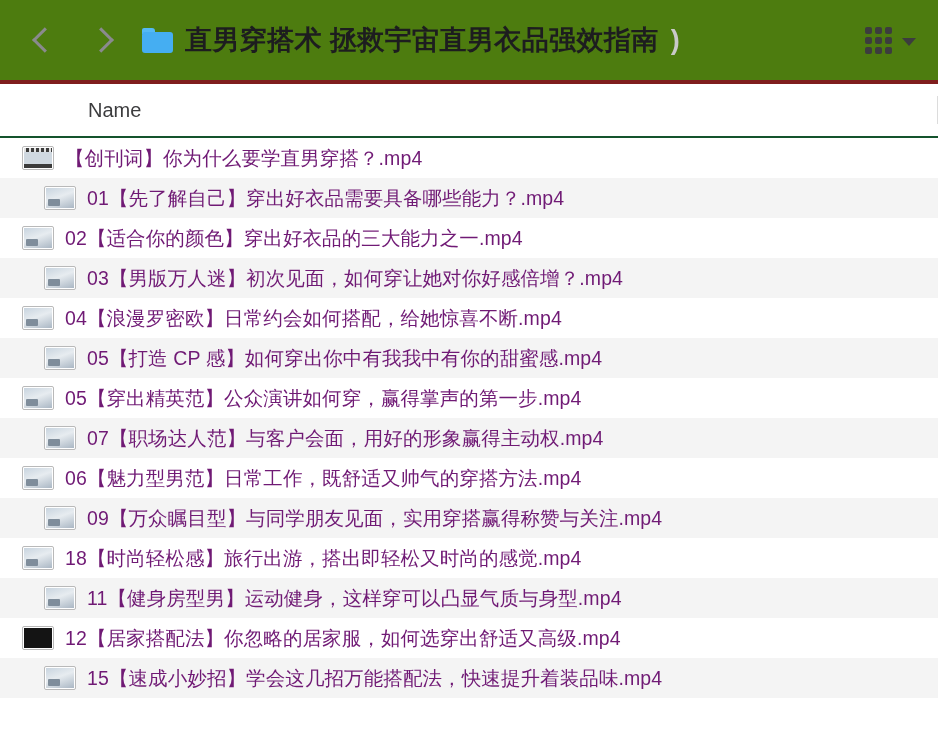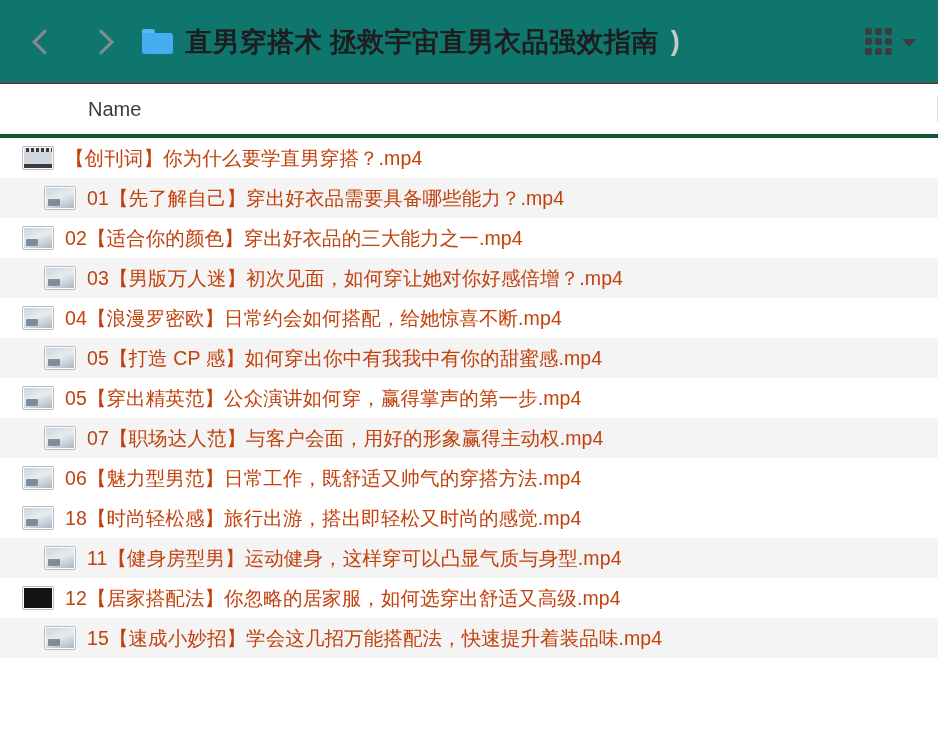--- a/index.html
+++ b/index.html
@@ -12,22 +12,22 @@
     height: 750px;
     font-family: "Liberation Sans", sans-serif;
     color: #1d1d1f;
     overflow: hidden;
   }
 
   
   .toolbar {
     position: relative;
     height: 84px;
-    background: #0f766e;
-    border-bottom: 1px solid #7f1d1d;
+    background: #4d7c0f;
+    border-bottom: 4px solid #7f1d1d;
     display: flex;
     align-items: center;
     box-sizing: border-box;
     padding: 0 22px 0 30px;
     text-align: right;
   }
   .nav-buttons {
     display: flex;
     align-items: center;
     gap: 34px;
@@ -133,21 +133,21 @@
     border-left: 7px solid transparent;
     border-right: 7px solid transparent;
     border-top: 8px solid #3c3c3e;
     margin-top: 3px;
   }
 
   
   .col-header {
     height: 54px;
     background: #ffffff;
-    border-bottom: 4px solid #14532d;
+    border-bottom: 2px solid #14532d;
     display: flex;
     align-items: center;
     box-sizing: border-box;
     padding-left: 88px;
     position: relative;
   }
   .col-header .col-name {
     font-size: 20px;
     color: #3c3c3e;
   }
@@ -221,21 +221,21 @@
     top: 0;
     bottom: 0;
     background:
       repeating-linear-gradient(90deg, rgba(255,255,255,.85) 0 2px, transparent 2px 5px);
     height: 4px;
     width: auto;
     border-radius: 0;
   }
   .file-name {
     font-size: 19.5px;
-    color: #c2410c;
+    color: #701a75;
     white-space: nowrap;
     letter-spacing: 0.1px;
   }
 </style>
 </head>
 <body>
 
 <div class="toolbar">
   <div class="nav-buttons">
     <div class="chev back"></div>
@@ -320,20 +320,26 @@
         <div class="thumb"></div>
       </div>
       <div class="file-name">07【职场达人范】与客户会面，用好的形象赢得主动权.mp4</div>
     </div>
     <div class="file-row">
       <div class="file-icon">
         <div class="thumb"></div>
       </div>
       <div class="file-name">06【魅力型男范】日常工作，既舒适又帅气的穿搭方法.mp4</div>
     </div>
+    <div class="file-row alt">
+      <div class="file-icon">
+        <div class="thumb"></div>
+      </div>
+      <div class="file-name">09【万众瞩目型】与同学朋友见面，实用穿搭赢得称赞与关注.mp4</div>
+    </div>
     <div class="file-row">
       <div class="file-icon">
         <div class="thumb"></div>
       </div>
       <div class="file-name">18【时尚轻松感】旅行出游，搭出即轻松又时尚的感觉.mp4</div>
     </div>
     <div class="file-row alt">
       <div class="file-icon">
         <div class="thumb"></div>
       </div>

